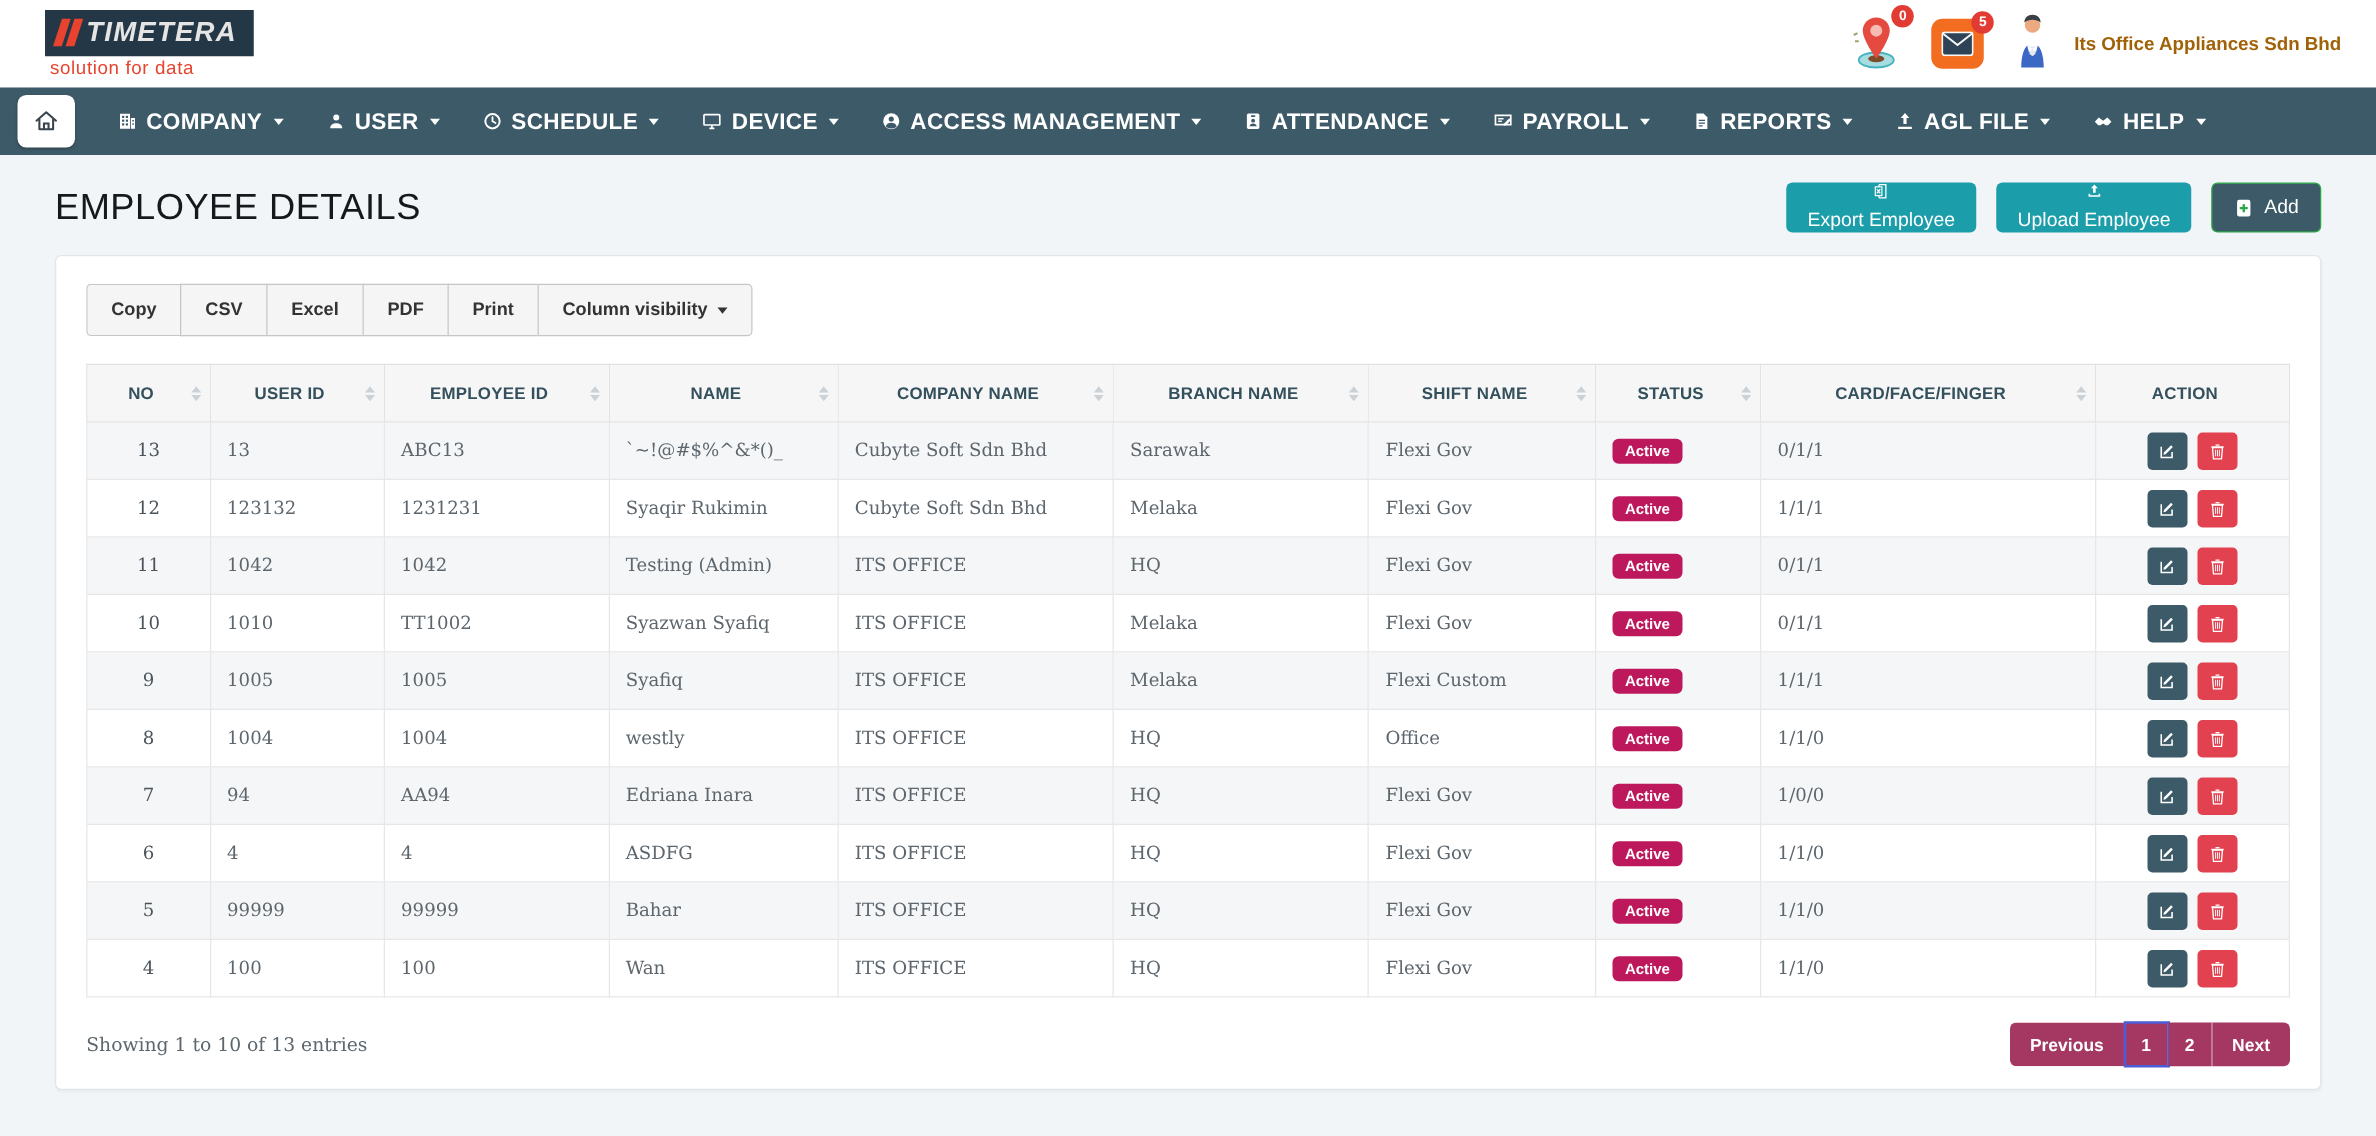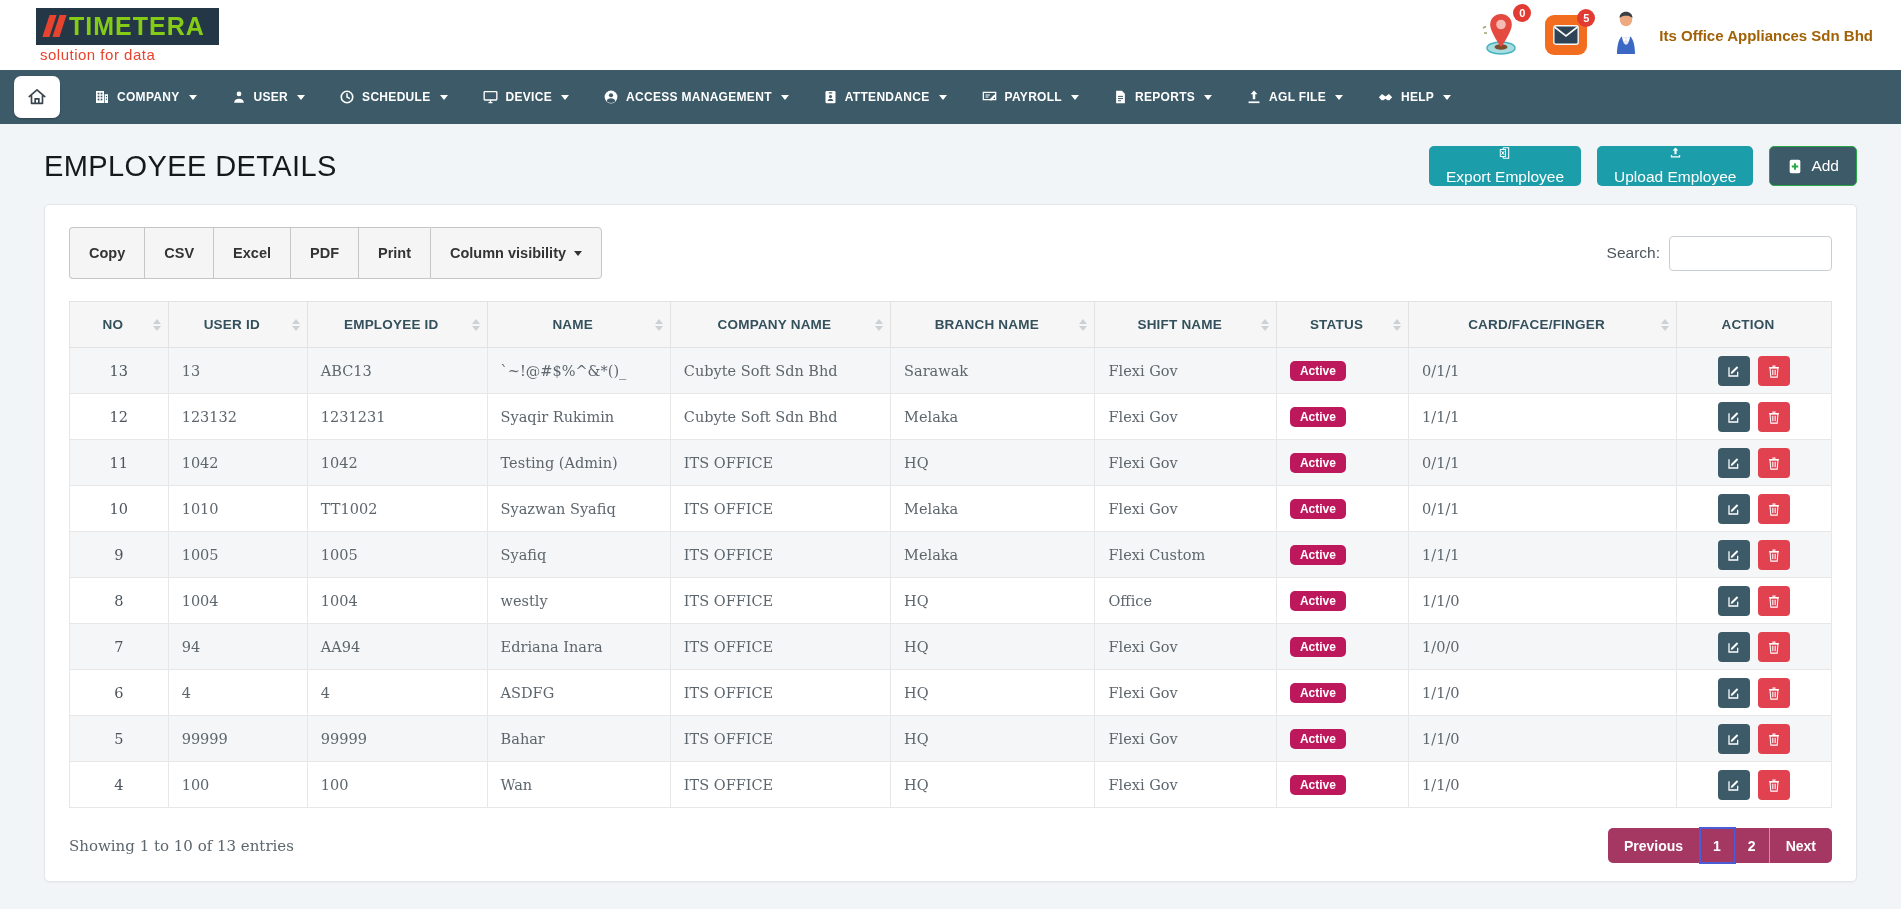--- a/index.html
+++ b/index.html
@@ -4,49 +4,49 @@
 <style>
   * { margin:0; padding:0; box-sizing:border-box; }
   html,body { width:1901px; height:909px; overflow:hidden; background:#f2f5f8; font-family:"Liberation Sans", sans-serif; }
 
   
   .topbar { height:70px; background:#ffffff; display:flex; align-items:center; justify-content:space-between; padding:0 28px 0 36px; }
   .brand { display:flex; flex-direction:column; }
   .brand-box { background:#243746; padding:4px 14px 4px 10px; display:flex; align-items:center; gap:6px; height:37px; }
   .slashes { display:flex; gap:3px; transform:skewX(-18deg); }
   .slash { width:7px; height:22px; background:#e8432e; }
-  .brand-name { color:#84cc16; font-weight:bold; font-size:25px; letter-spacing:1px; }
+  .brand-name { color:#e5e5e5; font-weight:bold; font-style:italic; font-size:22px; letter-spacing:1px; }
   .brand-tag { color:#e8432e; font-size:15px; margin:1px 0 0 4px; letter-spacing:.5px; }
   .topbar-right { display:flex; align-items:center; gap:22px; }
   .icon-wrap { position:relative; cursor:pointer; }
   .count-badge { position:absolute; top:-6px; right:-8px; background:#e23b33; color:#fff; font-size:11px; font-weight:bold; min-width:18px; height:18px; border-radius:50%; display:flex; align-items:center; justify-content:center; padding:0 3px; }
   .mail-box { width:42px; height:40px; background:#f26d1f; border-radius:9px; display:flex; align-items:center; justify-content:center; }
   .company-name { font-size:15px; font-weight:bold; color:#a16207; margin-left:-6px; }
 
   
   .navbar { height:54px; background:#3d5a68; display:flex; align-items:center; padding:0 14px; gap:34px; }
   .home-btn { width:46px; height:42px; background:#fff; border-radius:7px; display:flex; align-items:center; justify-content:center; cursor:pointer; box-shadow:0 1px 2px rgba(0,0,0,.25); }
-  .nav-item { display:flex; align-items:center; gap:7px; color:#fff; font-size:12px; font-weight:bold; letter-spacing:.3px; cursor:pointer; white-space:nowrap; }
+  .nav-item { display:flex; align-items:center; gap:7px; color:#fff; font-size:18px; font-weight:bold; letter-spacing:.3px; cursor:pointer; white-space:nowrap; }
   .nav-item svg { flex:0 0 auto; }
   .caret { width:0; height:0; border-left:4.5px solid transparent; border-right:4.5px solid transparent; border-top:5px solid #fff; margin-left:2px; }
 
   
   .page-head { display:flex; align-items:center; justify-content:space-between; padding:22px 44px 18px 44px; }
   .page-title { font-size:29px; font-weight:500; color:#15191d; letter-spacing:.4px; }
   .page-actions { display:flex; gap:16px; }
   .btn { display:inline-flex; align-items:center; gap:8px; border:none; border-radius:5px; color:#fff; font-size:15.5px; font-family:"Liberation Sans", sans-serif; padding:0 17px; height:40px; cursor:pointer; }
   .btn-teal { background:#1c9daa;flex-direction:column; }
   .btn-dark { background:#3d5a68; border:1px solid #28a745; }
 
   
   .card { background:#fff; border:1px solid #e2e6eb; border-radius:5px; margin:0 44px; padding:22px 24px 18px 24px; box-shadow:0 1px 2px rgba(0,0,0,.04); }
 
   .table-toolbar { display:flex; align-items:center; justify-content:space-between; margin-bottom:22px; }
   .btn-group { display:flex; }
-  .tb-btn { background:#f5f5f5; border:1px solid #c6c6c6; border-right:none; color:#333; font-size:14.5px; font-weight:bold; font-family:"Liberation Sans", sans-serif; height:52px; padding:0 19px; cursor:pointer; display:flex; align-items:center; gap:8px; }
+  .tb-btn { background:#f5f5f5; border:1px solid #c6c6c6; border-right:none; color:#333; font-size:14.5px; font-weight:bold; font-family:"Liberation Sans", sans-serif; height:42px; padding:0 19px; cursor:pointer; display:flex; align-items:center; gap:8px; }
   .tb-btn:first-child { border-radius:4px 0 0 4px; }
   .tb-btn:last-child { border-right:1px solid #c6c6c6; border-radius:0 4px 4px 0; }
   .tb-caret { width:0; height:0; border-left:4.5px solid transparent; border-right:4.5px solid transparent; border-top:5px solid #333; }
   .search-wrap { display:flex; align-items:center; gap:9px; }
   .search-wrap label { font-size:15.5px; color:#4c545b; }
   .search-wrap input { width:163px; height:35px; border:1px solid #c9ced4; border-radius:4px; padding:0 8px; font-size:14px; }
 
   
   table { width:100%; border-collapse:collapse; }
   thead th { background:#f6f6f6; border:1px solid #e2e2e2; color:#33505c; font-size:13.5px; font-weight:bold; letter-spacing:.2px; height:46px; position:relative; text-align:center; padding:0 22px 0 10px; white-space:nowrap; cursor:pointer; }
@@ -272,24 +272,20 @@
       <button class="tb-btn">Copy</button>
       <button class="tb-btn">CSV</button>
       <button class="tb-btn">Excel</button>
       <button class="tb-btn">PDF</button>
       <button class="tb-btn">Print</button>
       <button class="tb-btn">
         <span>Column visibility</span>
         <span class="tb-caret"></span>
       </button>
     </div>
-    <div class="search-wrap">
-      <label>Search:</label>
-      <input type="text" value="" style="">
-    </div>
   </div>
 
   <table>
     <colgroup>
       <col style="width:5.6%">
         <col style="width:7.9%">
         <col style="width:10.2%">
         <col style="width:10.4%">
       <col style="width:12.5%">
         <col style="width:11.6%">

